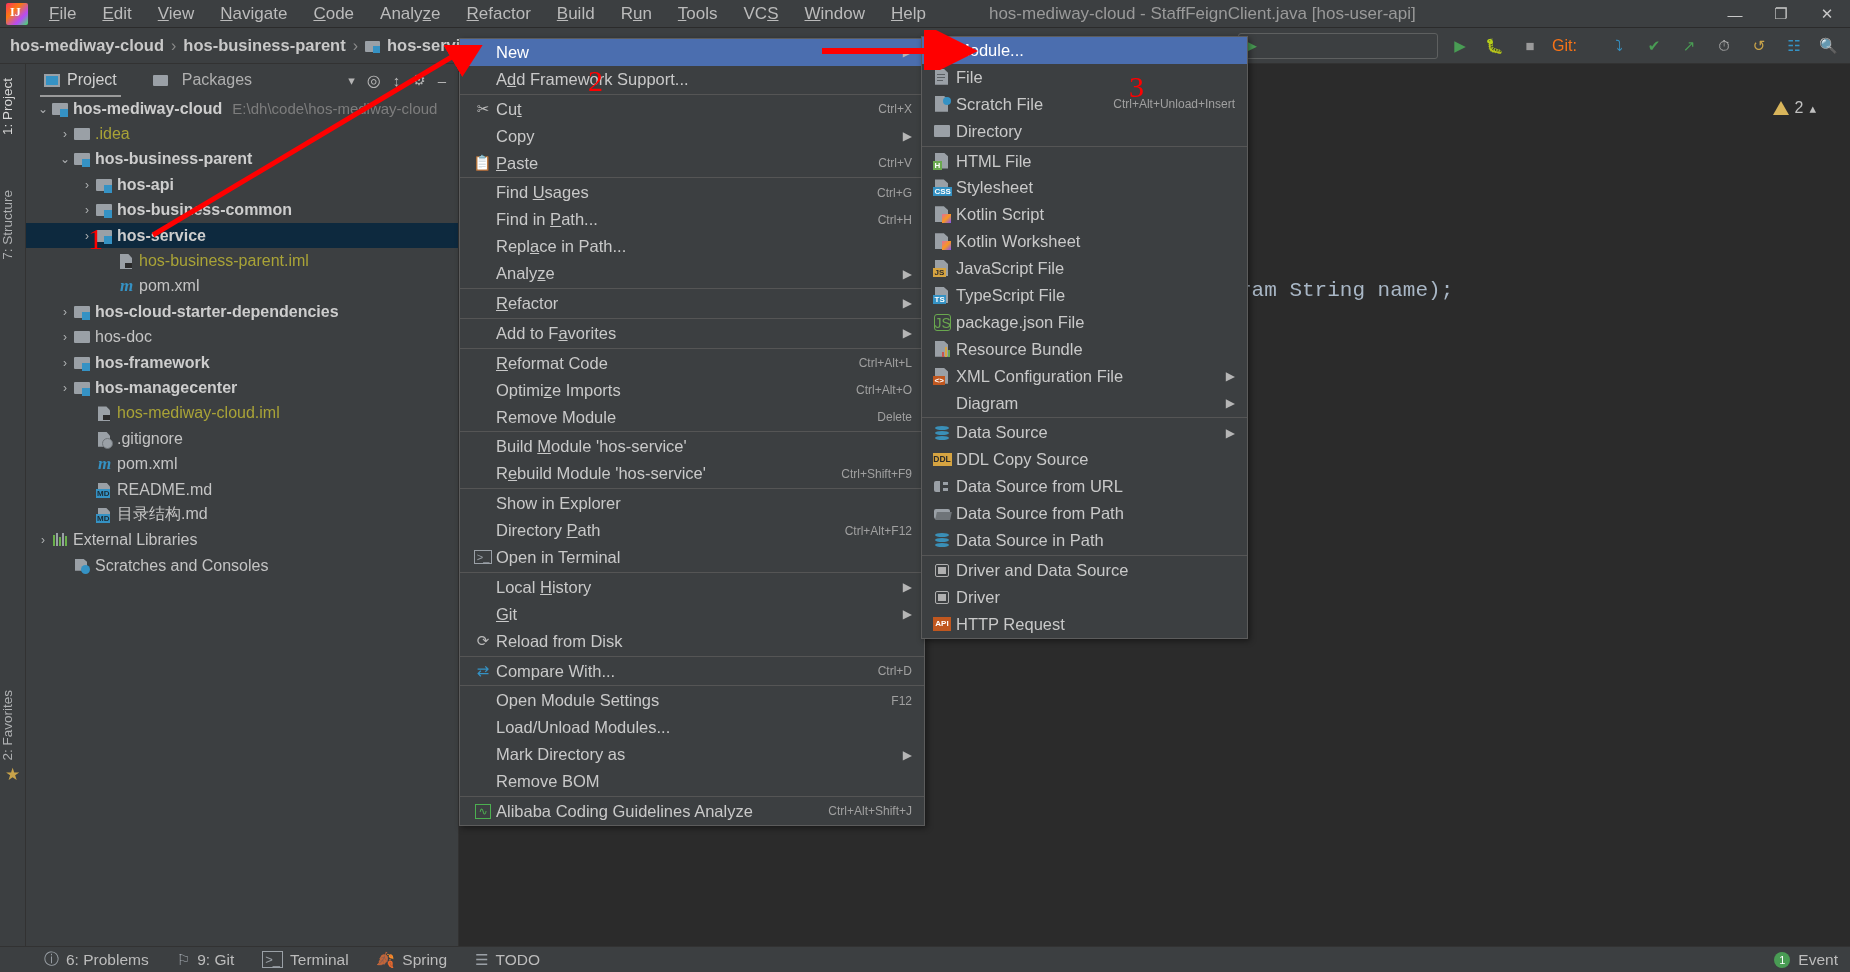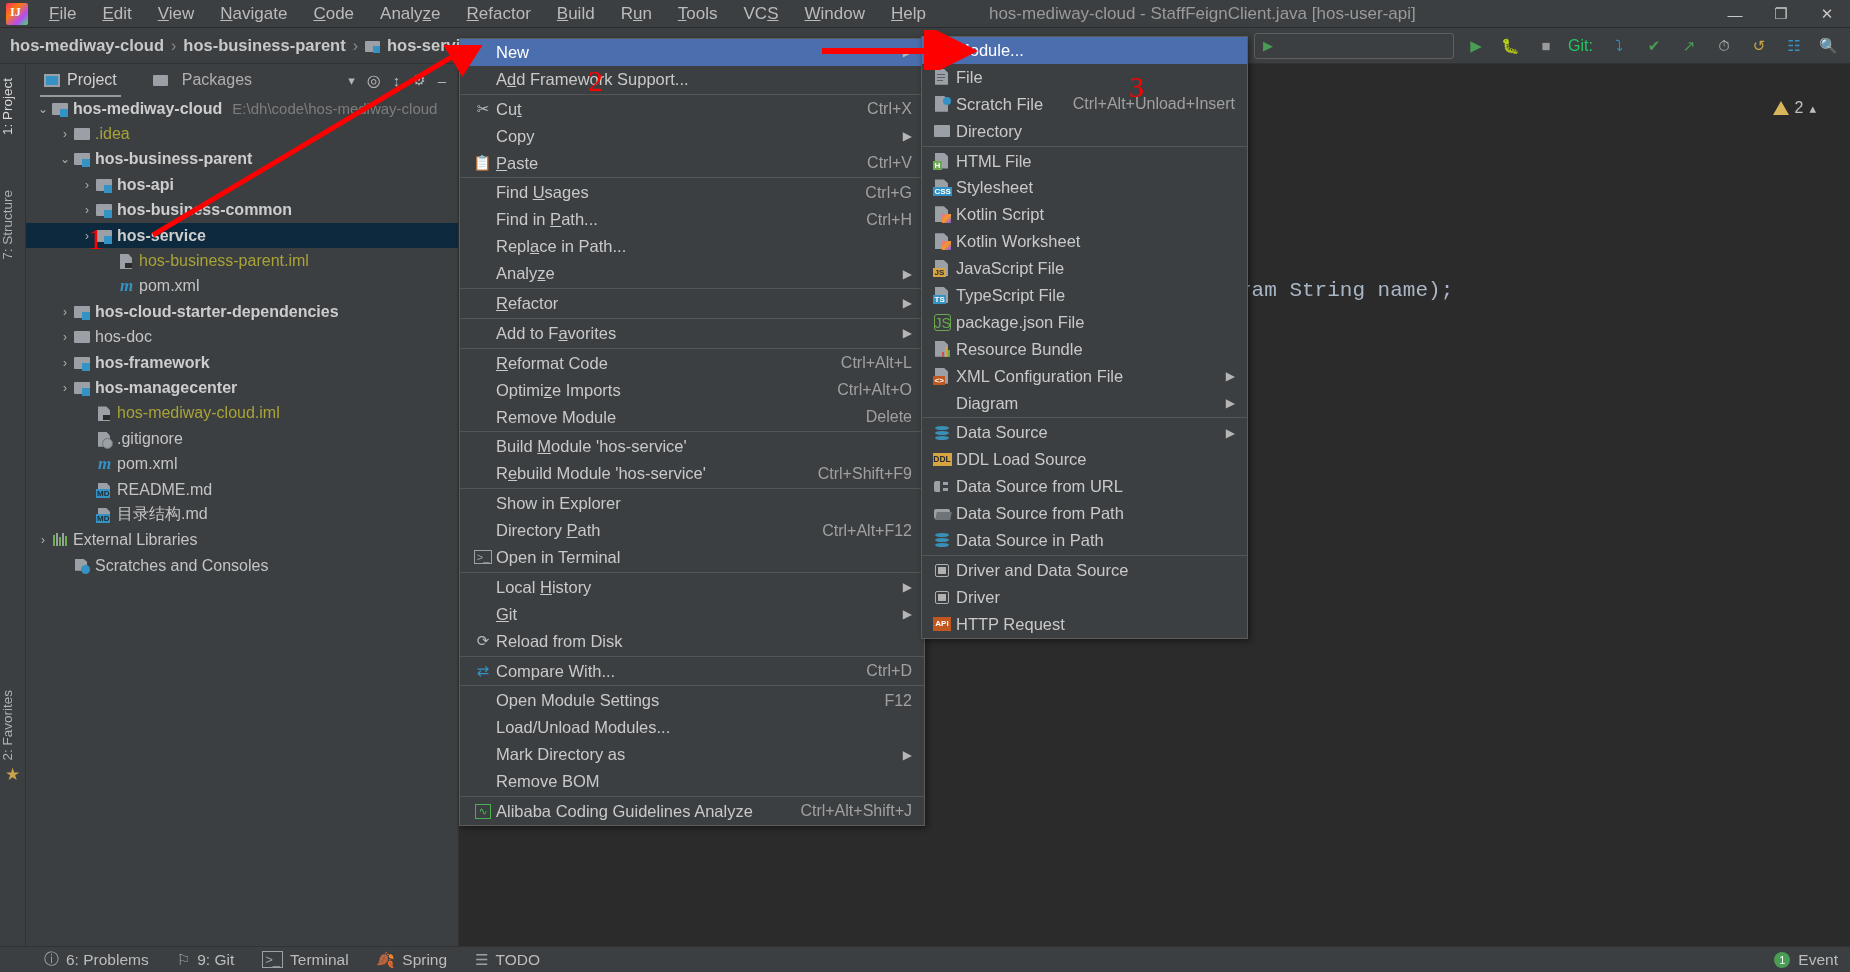--- a/index.html
+++ b/index.html
@@ -63,21 +63,21 @@
   }
   .folder-ico { width:16px; height:14px; position:relative; margin-right:6px; display:inline-block; }
   .folder-ico::before{ content:""; position:absolute; left:0; top:2px; width:15px; height:11px; background:#9aa0a6; border-radius:1px;}
 
   .navbar-right { margin-left: auto; display: flex; align-items: center; gap: 9px; padding-right: 8px; }
   .toolbtn { width: 26px; height: 26px; display:flex; align-items:center; justify-content:center; color:#b0b0b0; font-size:15px;}
   .runcombo {
     width: 200px; height: 26px; border: 1px solid #5e6060; border-radius: 3px;
     background: #3c3f41; display: flex; align-items: center; padding: 0 8px; color:#b4b4b4; font-size:13px;
   }
-  .gitlabel { color:#22c55e; font-size:16px; margin-right:4px;}
+  .gitlabel { color:#f97316; font-size:16px; margin-right:20px;}
 
   
   .stripe-left {
     position: absolute; left: 0; top: 64px; width: 26px; height: 908px;
     background: #3c3f41; border-right: 1px solid #323232;
   }
   .vtab {
     position: absolute; left: 0; color: #aeb0b2; font-size: 13.5px;
     writing-mode: vertical-rl; transform: rotate(180deg);
     padding: 6px 0; white-space: nowrap; width: 26px; text-align: center;
@@ -155,21 +155,21 @@
     background: #3c3f41; border: 1px solid #5c5c5c; z-index: 50;
     padding: 0; box-shadow: 2px 2px 6px rgba(0,0,0,.45);
   }
   .mrow {
     height: 26.9px; display: flex; align-items: center; position: relative;
     color: #c9c9c9; font-size: 16.5px; padding-left: 10px; padding-right: 12px;
   }
   .mrow.hl { background: #4b6eaf; color: #ffffff; }
   .mrow .micon { width: 26px; flex: 0 0 26px; display: flex; align-items: center; justify-content: center; }
   .mrow .mlabel { flex: 1; white-space: nowrap; }
-  .mrow .mshort { color: #a0a0a0; font-size: 16px; margin-left: auto; padding-left: 16px; }
+  .mrow .mshort { color: #a0a0a0; font-size: 12px; margin-left: auto; padding-left: 16px; }
   .mrow .marrow { margin-left: auto; color: #b5b5b5; font-size: 12px; padding-left: 10px; }
   .msep { height: 1px; background: #555555; margin: 1px 0; }
   .mrow u { text-decoration: underline; }
 
   
   .submenu {
     position: absolute; left: 921px; top: 36px; width: 327px;
     background: #3c3f41; border: 1px solid #5c5c5c; z-index: 60;
     box-shadow: 2px 2px 6px rgba(0,0,0,.45);
   }
@@ -708,21 +708,21 @@
             <span style="position:absolute;left:1px;top:11px;width:14px;height:4px;border-radius:50%;background:#3a8fb7"></span>
           </span>
         </span>
         <span class="mlabel">Data Source</span>
         <span class="marrow">▶</span>
       </div>
       <div class="mrow">
         <span class="micon">
           <span style="display:inline-block;width:19px;height:13px;background:#d6a441;color:#2b2b2b;font-size:8.5px;font-weight:bold;text-align:center;line-height:13px;">DDL</span>
         </span>
-        <span class="mlabel">DDL Load Source</span>
+        <span class="mlabel">DDL Copy Source</span>
       </div>
       <div class="mrow">
         <span class="micon">
           <span style="display:inline-block;width:17px;height:14px;position:relative;">
             <span style="position:absolute;left:0;top:1px;width:6px;height:11px;background:#9aa0a6;border-radius:2px 0 0 2px"></span>
             <span style="position:absolute;left:9px;top:2px;width:5px;height:3px;background:#9aa0a6"></span>
             <span style="position:absolute;left:9px;top:8px;width:5px;height:3px;background:#9aa0a6"></span>
           </span>
         </span>
         <span class="mlabel">Data Source from URL</span>

